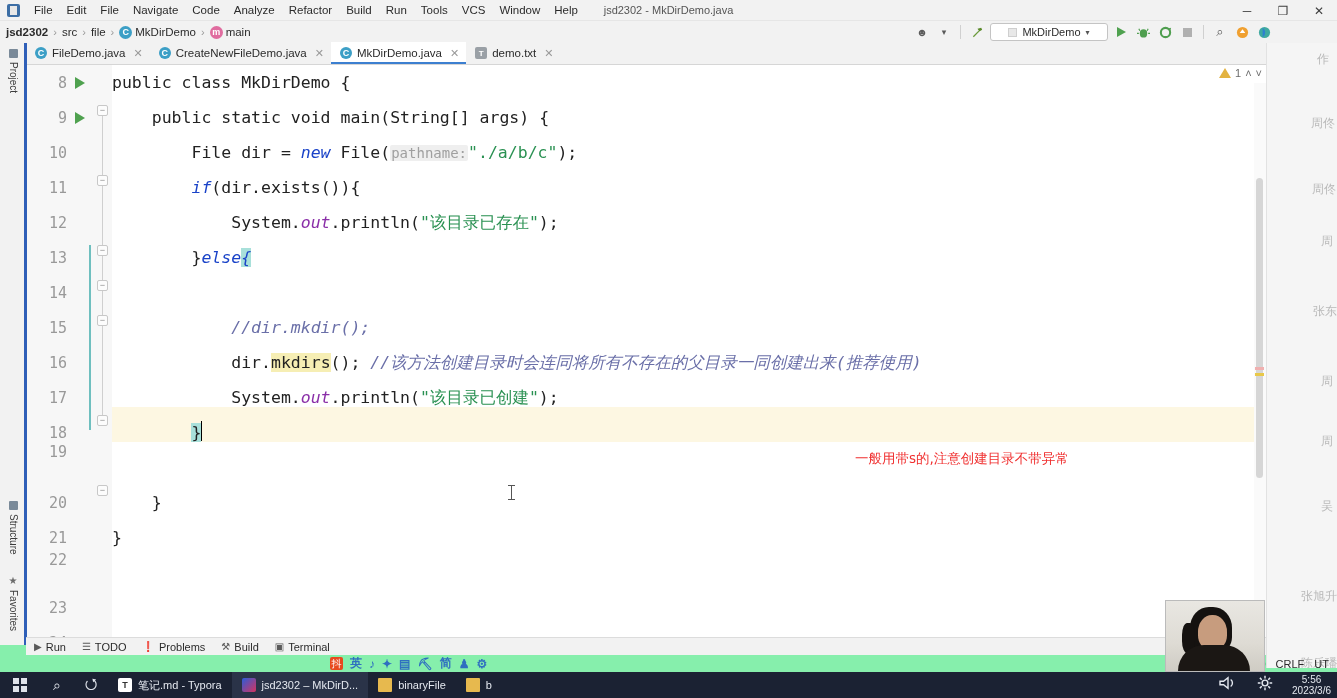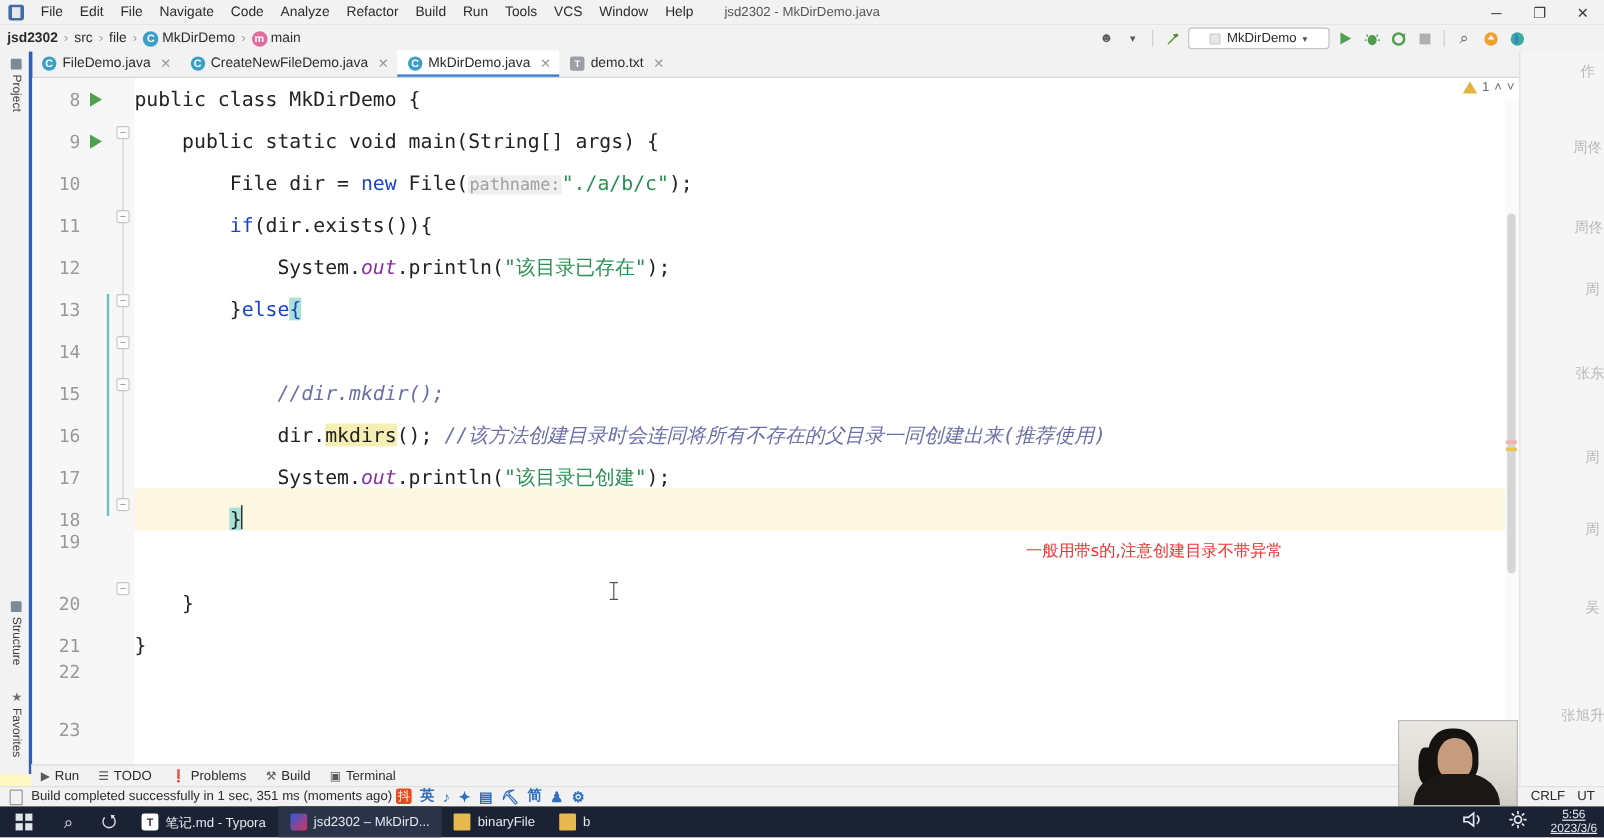--- a/index.html
+++ b/index.html
@@ -2,21 +2,21 @@
 <html><head>
 <meta charset="utf-8">
 <style>
   * { box-sizing: border-box; margin: 0; padding: 0; }
   html, body {
     width: 1337px; height: 698px;
     overflow: hidden;
     font-family: "Liberation Sans", sans-serif;
     background: #ffffff;
   }
-  #app { position: relative; width: 1337px; height: 698px; background:#fef9c3; }
+  #app { position: relative; width: 1337px; height: 698px; background:#86efac; }
 
   
   .menubar {
     position:absolute; left:0; top:0; width:1337px; height:21px;
     background:#f2f2f2; display:flex; align-items:center;
     border-bottom:1px solid #e6e6e6;
   }
   .winicon {
     width:13px; height:13px; margin:0 7px 0 7px; background:#3d6ea5;
     border-radius:2px; position:relative; flex:0 0 auto;
@@ -135,21 +135,21 @@
 
   .codearea {
     position:absolute; left:85px; top:0; right:0; height:572px;
     font-family:"DejaVu Sans Mono", monospace; font-size:16.5px; color:#222;
     white-space:pre;
   }
   .cl { position:absolute; left:0; height:35px; line-height:35px; white-space:pre; }
   .hl-line {
     position:absolute; left:0; width:1239px; height:35px; background:#fdf7e2;
   }
-  .k  { color:#1a43c8; }
+  .k  { color:#1a43c8;font-style:italic; }
   .s  { color:#2a9152; }
   .c  { color:#6a6fa8; font-style:italic; }
   .f  { color:#8a2fa8; font-style:italic; }
   .hint { color:#a0a0a0; background:#efefef; border-radius:2px; padding:0 1px; font-size:14px; }
   .mark { background:#f6eeb4; }
   .brace { background:#a8e0da; }
   .caret { display:inline-block; width:1px; height:20px; background:#000; vertical-align:-3px; }
 
   .redannot {
     position:absolute; color:#f03030; font-size:13.5px; white-space:nowrap;
@@ -251,21 +251,21 @@
   .tb-app.active { background:#2a3348; }
   .appic { width:14px; height:14px; border-radius:2px; display:flex; align-items:center;
     justify-content:center; font-size:9px; color:#fff; font-weight:bold; }
   .ic-typ { background:#ffffff; color:#333; }
   .ic-ij  { background:linear-gradient(135deg,#2b5cd9,#d6335f); }
   .ic-fold{ background:#e7b94e; border-radius:1px; }
   .tb-right {
     position:absolute; right:0; top:0; height:26px; display:flex; align-items:center;
     gap:18px; padding-right:6px; color:#e4e8ef;
   }
-  .tb-clock { font-size:10px; line-height:11px; text-align:center; color:#e4e8ef;text-decoration:underline; }
+  .tb-clock { font-size:10px; line-height:11px; text-align:center; color:#e4e8ef; }
 </style>
 </head>
 <body>
 
 <div id="app">
 
   <div class="menubar">
     <div class="winicon"></div>
     <div class="menu-item">File</div>
     <div class="menu-item">Edit</div>
@@ -534,24 +534,20 @@
     <div class="tw">
       <span class="gl">⚒</span>
       <span>Build</span>
     </div>
     <div class="tw">
       <span class="gl">▣</span>
       <span>Terminal</span>
     </div>
   </div>
 
-  <div class="statusbar">
-    <span class="sb-doc"></span>
-    <span>Build completed successfully in 1 sec, 351 ms (moments ago)</span>
-  </div>
   <div class="ime">
     <span class="sq-or">抖</span>
     <span class="bl">英</span>
     <span class="bl">♪</span>
     <span class="bl">✦</span>
     <span class="bl">▤</span>
     <span class="bl">⛏</span>
     <span class="bl">简</span>
     <span class="bl">♟</span>
     <span class="bl">⚙</span>

